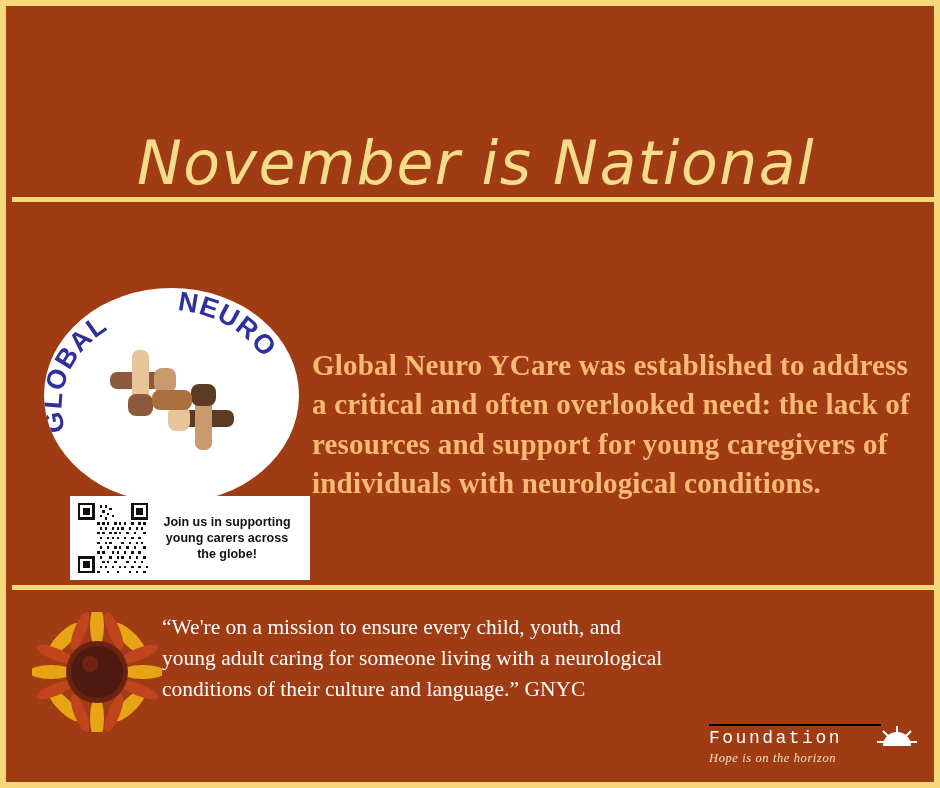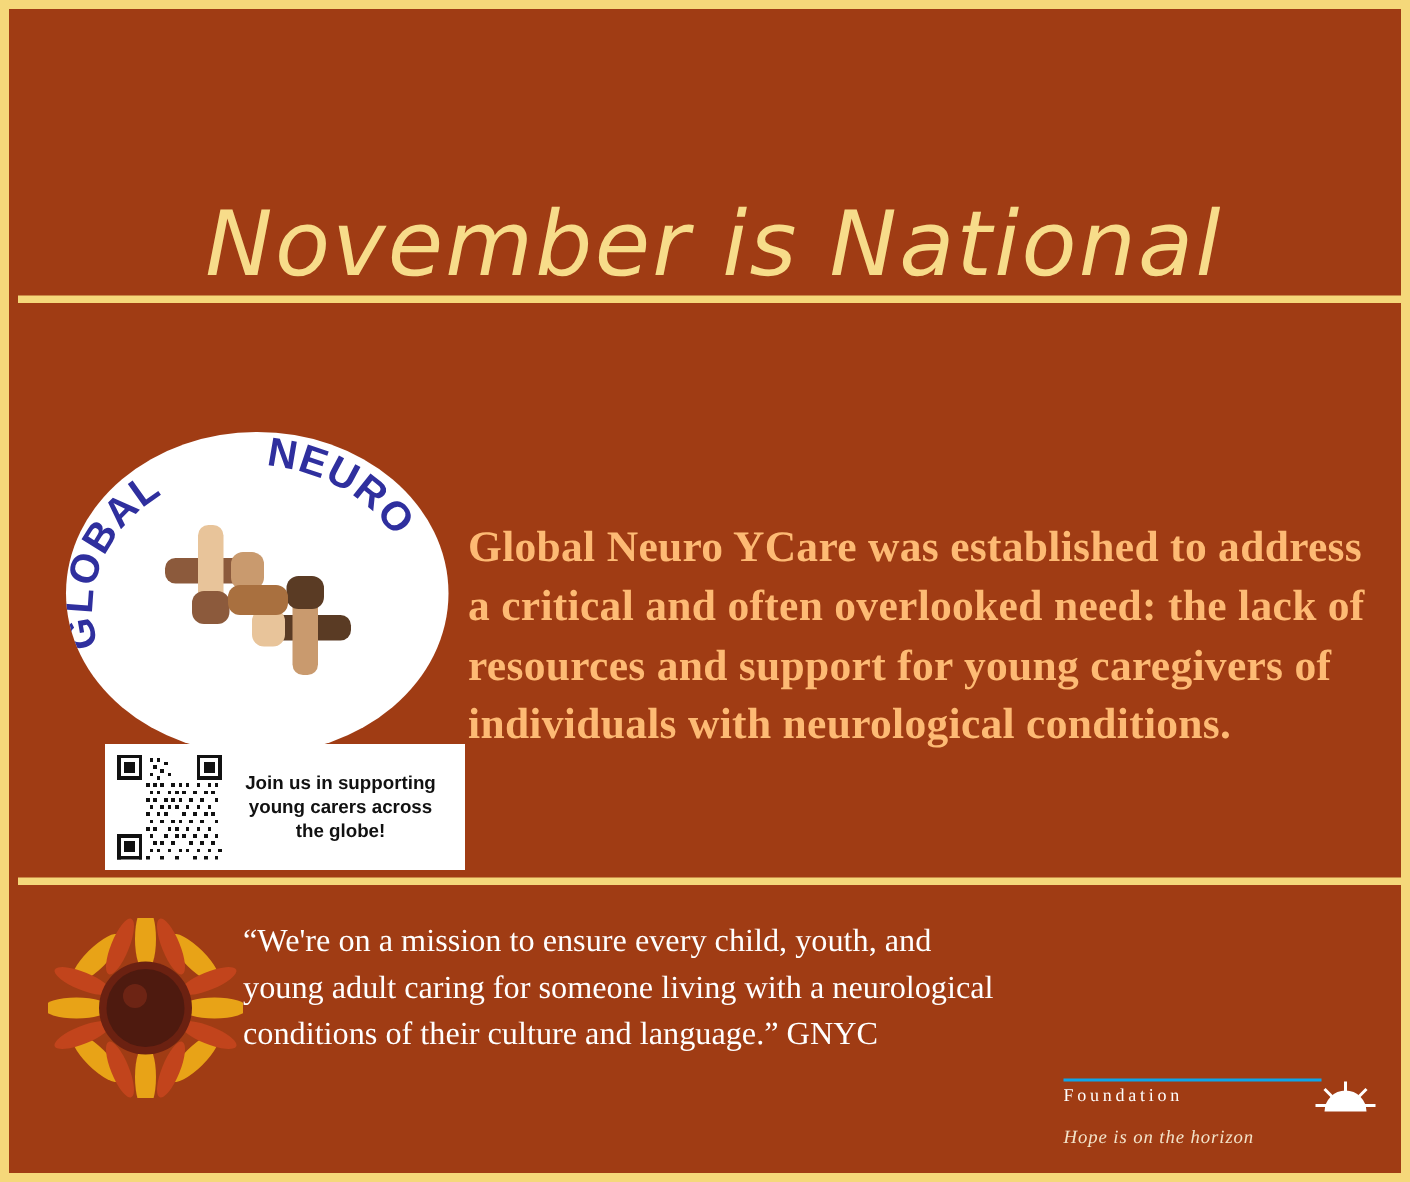--- a/index.html
+++ b/index.html
@@ -206,35 +206,35 @@
     text-align: left;
     color: #ffffff;
   }
   .als-line1 {
     font-family: "Liberation Serif", serif;
     font-size: 31px;
     line-height: 1;
     letter-spacing: 0.5px;
   }
   .als-line2 {
-    font-family: Liberation Serif, serif;
-    font-size: 12px;
+    font-family: Liberation Mono, monospace;
+    font-size: 18px;
     letter-spacing: 2.5px;
-    border-top: 2px solid #0ea5e9;
+    border-top: 2px solid #000000;
     padding-top: 2px;
     margin-top: 2px;
     display: block;
     width: 172px;
   }
   .als-tag {
     font-family: "Liberation Serif", serif;
     font-size: 12.5px;
     font-style: italic;
     letter-spacing: 0.6px;
-    margin-top: 13px;
+    margin-top: 3px;
     color: #f3e3c9;
   }
   .als-sun {
     position: absolute;
     right: 4px;
     top: 2px;
   }
 </style>
 </head>
 <body>

